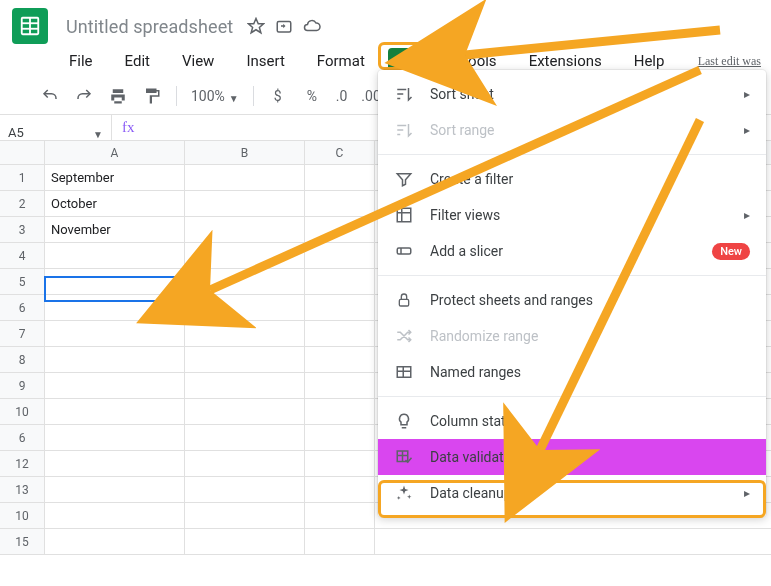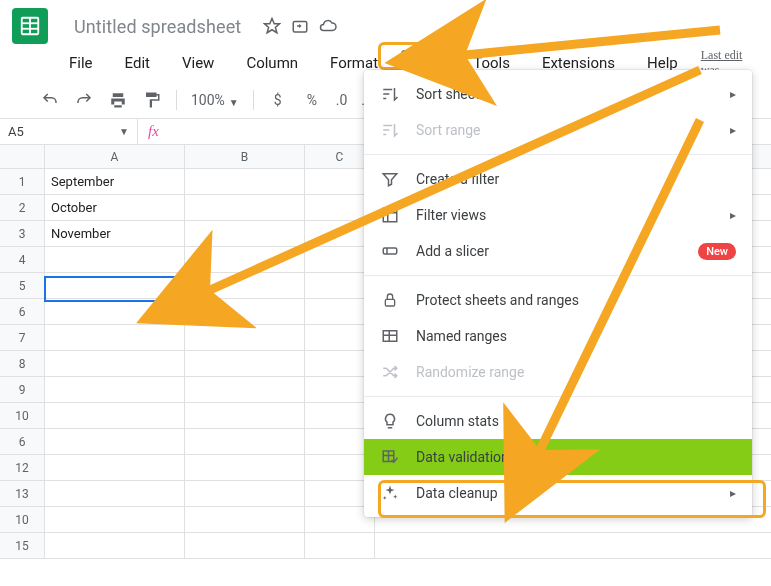--- a/index.html
+++ b/index.html
@@ -11,21 +11,21 @@
     width: 771px;
     height: 586px;
     overflow: hidden;
     position: relative;
   }
   
   .titlebar {
     display: flex;
     align-items: center;
     padding: 8px 12px 0 12px;
-    gap: 16px;
+    gap: 8px;
   }
   .logo {
     width: 36px; height: 36px;
     background: #0f9d58;
     border-radius: 4px;
     display: flex; align-items: center; justify-content: center;
     margin-right: 4px;
   }
   .logo svg { width: 22px; height: 22px; }
   .doc-title {
@@ -82,26 +82,26 @@
   .toolbar .sep { width:1px;height:20px;background:#dadce0;}
   .zoom { display:flex;align-items:flex-end;gap:4px;}
   .caret { font-size:10px; color:#5f6368;}
   
   .fxbar {
     display:flex;align-items:center;
     border-bottom:1px solid #e0e0e0;
     height:26px;
   }
   .namebox {
-    width:138px;display:flex;align-items:center;justify-content:space-between;
+    width:112px;display:flex;align-items:flex-end;justify-content:space-between;
     padding:0 8px;border-right:1px solid #e0e0e0;height:100%;
     font-size:13px;color:#3c4043;
   }
   .fx {
-    padding:0 10px;color:#ec4899;font-style:italic;font-family:serif;font-size:15px;
+    padding:0 10px;color:#8b5cf6;font-family:serif;font-size:15px;
   }
   
   .grid {
     display:flex;
     font-size:13px;
     color:#202124;
   }
   .rownums {
     display:flex;flex-direction:column;
     border-right:1px solid #e0e0e0;
@@ -128,38 +128,38 @@
     position:absolute;
     border:2px solid #1a73e8;
     pointer-events:none;
   }
   .sel-handle{
     position:absolute;width:7px;height:7px;background:#1a73e8;
   }
   
   .menu {
     position:absolute;
-    left:364px; top:70px;
+    left:378px; top:70px;
     width:388px;
     background:#fff;
     box-shadow:0 2px 10px rgba(0,0,0,.2),0 0 0 1px rgba(0,0,0,.05);
     border-radius:4px;
     padding:6px 0;
     z-index:50;
     font-size:14px;
     color:#3c4043;
   }
   .menu .item {
     display:flex;align-items:center;
     height:36px;
     padding:0 16px 0 16px;
     gap:16px;
     cursor:pointer;
   }
-  .menu .item.hl{background:#84cc16;}
+  .menu .item.hl{background:#d946ef;}
   .menu .item.disabled{color:#bdc1c6;}
   .menu .mic{width:20px;height:20px;display:inline-flex;align-items:center;justify-content:center;color:#5f6368;flex-shrink:0;}
   .menu .item.disabled .mic{color:#bdc1c6;}
   .menu .label{flex:1;}
   .menu hr{border:none;border-top:1px solid #e8eaed;margin:6px 0;}
   .badge{
     background:#ef4444;color:#fff;font-size:11px;font-weight:500;
     padding:2px 8px;border-radius:10px;
   }
   .chev{color:#5f6368;font-size:12px;}
@@ -200,21 +200,21 @@
           <path d="M6 18a4 4 0 010-8 6 6 0 0111.3-2A5 5 0 0118 18H6z"></path>
         </svg>
       </span>
   </div>
 </div>
 
 <div class="menubar">
   <span class="mi">File</span>
   <span class="mi">Edit</span>
   <span class="mi">View</span>
-  <span class="mi">Column</span>
+  <span class="mi">Insert</span>
   <span class="mi">Format</span>
   <span class="mi active">Data</span>
   <span class="mi">Tools</span>
   <span class="mi">Extensions</span>
   <span class="mi">Help</span>
   <span class="last-edit">Last edit was</span>
 </div>
 <div class="data-hl" style="left:378px;top:42px;width:50px;height:28px;"></div>
 
 <div class="toolbar">
@@ -420,37 +420,37 @@
   <hr>
   <div class="item">
     <span class="mic">
         <svg viewBox="0 0 24 24" width="16" height="16" fill="none" stroke="#5f6368" stroke-width="2">
           <rect x="5" y="11" width="14" height="10" rx="2"></rect>
           <path d="M8 11V7a4 4 0 118 0v4"></path>
         </svg>
       </span>
     <span class="label">Protect sheets and ranges</span>
   </div>
-  <div class="item">
-    <span class="mic">
-        <svg viewBox="0 0 24 24" width="18" height="18" fill="none" stroke="#5f6368" stroke-width="2">
-          <rect x="3" y="5" width="18" height="14"></rect>
-          <path d="M3 11h18M11 5v14"></path>
-        </svg>
-      </span>
-    <span class="label">Named ranges</span>
-  </div>
   <div class="item disabled">
     <span class="mic">
         <svg viewBox="0 0 24 24" width="18" height="18" fill="none" stroke="#bdc1c6" stroke-width="2">
           <path d="M3 7h4l10 10h4M3 17h4l10-10h4"></path>
           <path d="M18 4l3 3-3 3M18 14l3 3-3 3"></path>
         </svg>
       </span>
     <span class="label">Randomize range</span>
+  </div>
+  <div class="item">
+    <span class="mic">
+        <svg viewBox="0 0 24 24" width="18" height="18" fill="none" stroke="#5f6368" stroke-width="2">
+          <rect x="3" y="5" width="18" height="14"></rect>
+          <path d="M3 11h18M11 5v14"></path>
+        </svg>
+      </span>
+    <span class="label">Named ranges</span>
   </div>
   <hr>
   <div class="item">
     <span class="mic">
         <svg viewBox="0 0 24 24" width="18" height="18" fill="none" stroke="#5f6368" stroke-width="2">
           <path d="M9 21h6M10 17h4M12 3a6 6 0 00-4 10.5V17h8v-3.5A6 6 0 0012 3z"></path>
         </svg>
       </span>
     <span class="label">Column stats</span>
   </div>

